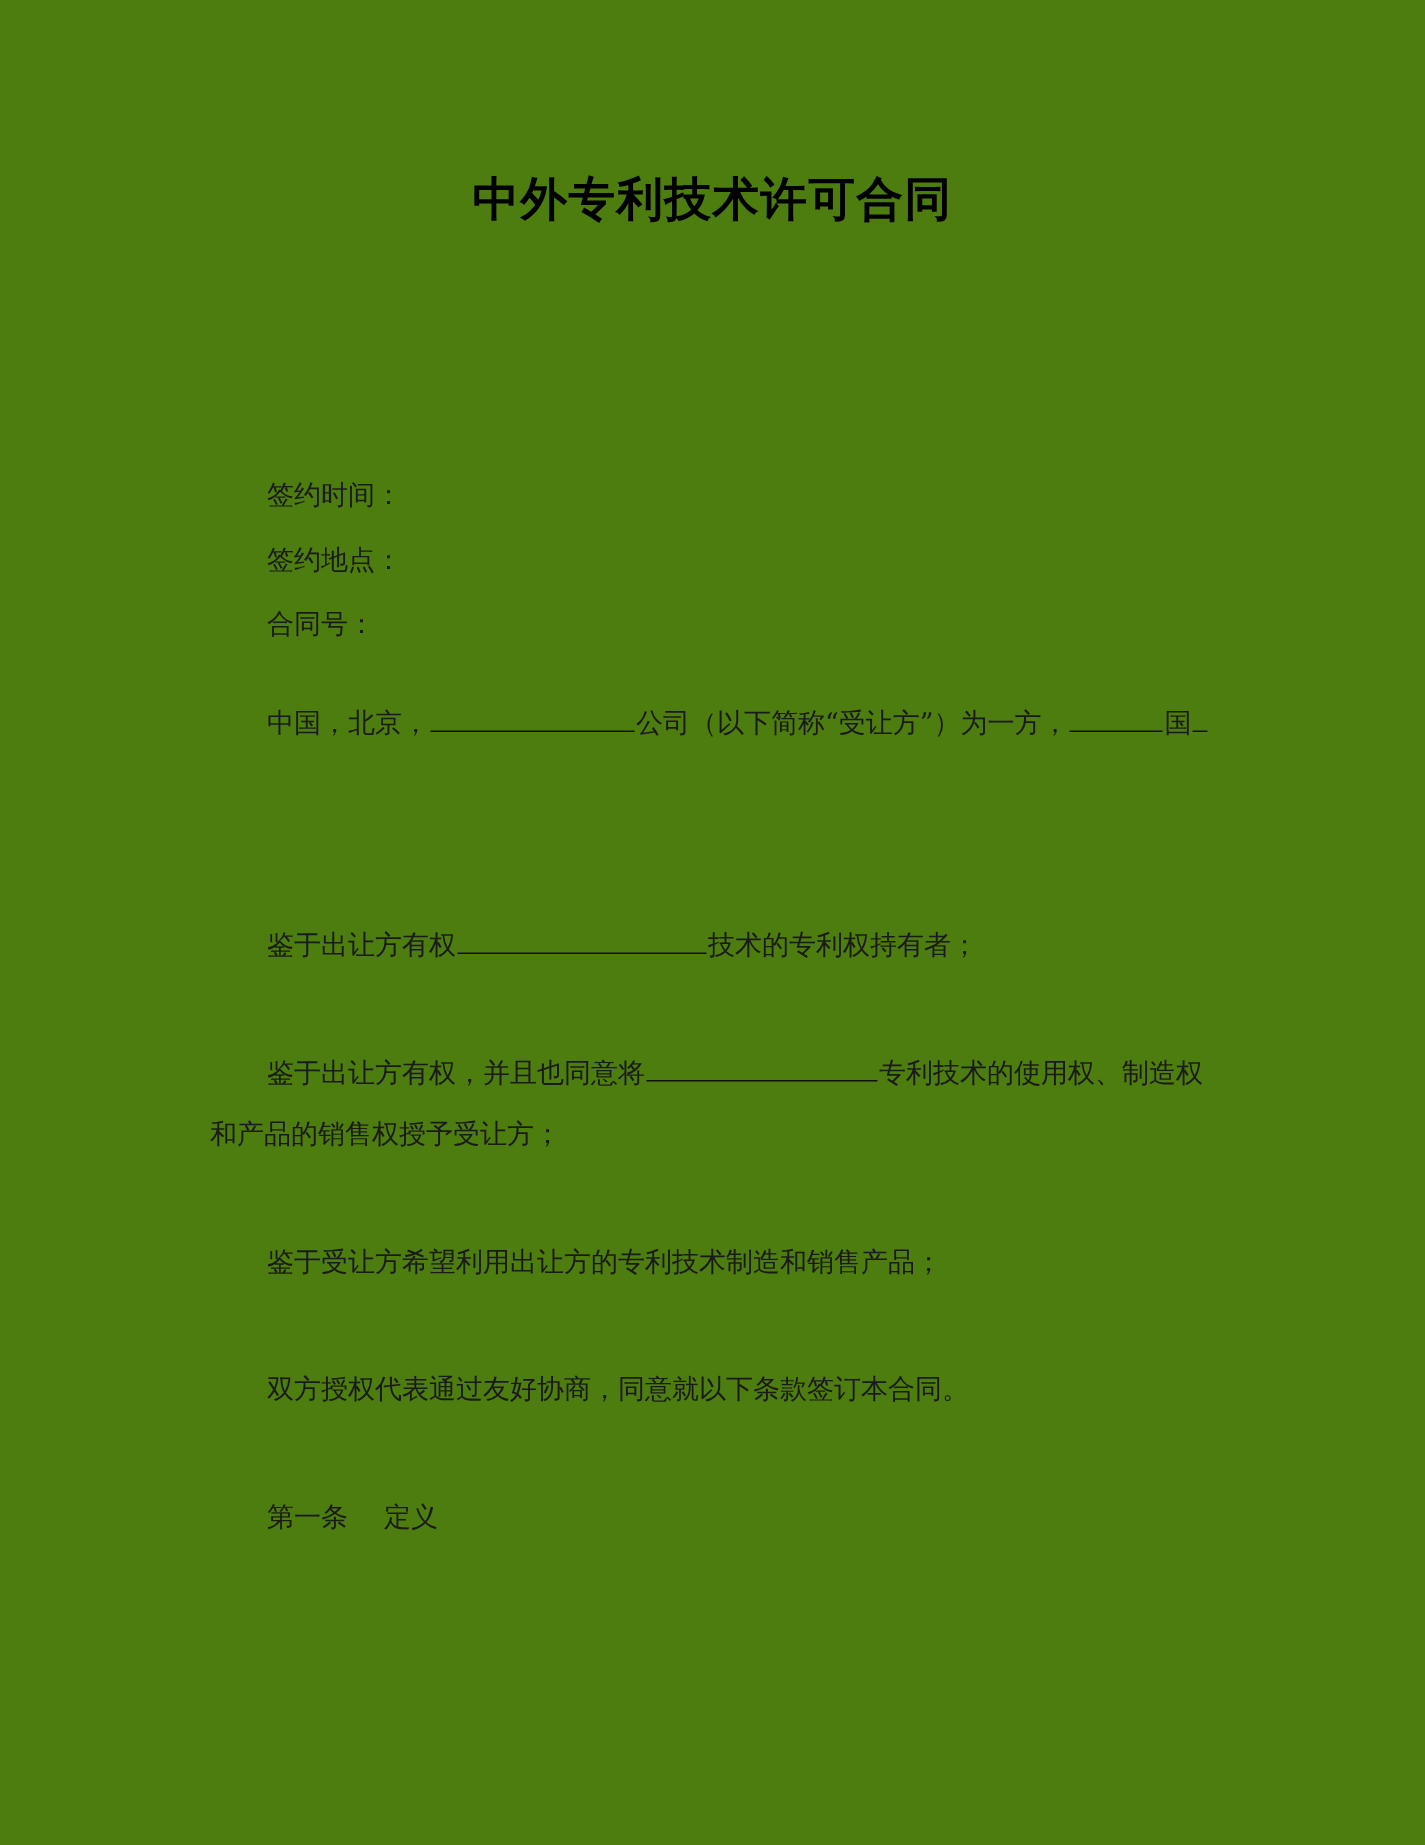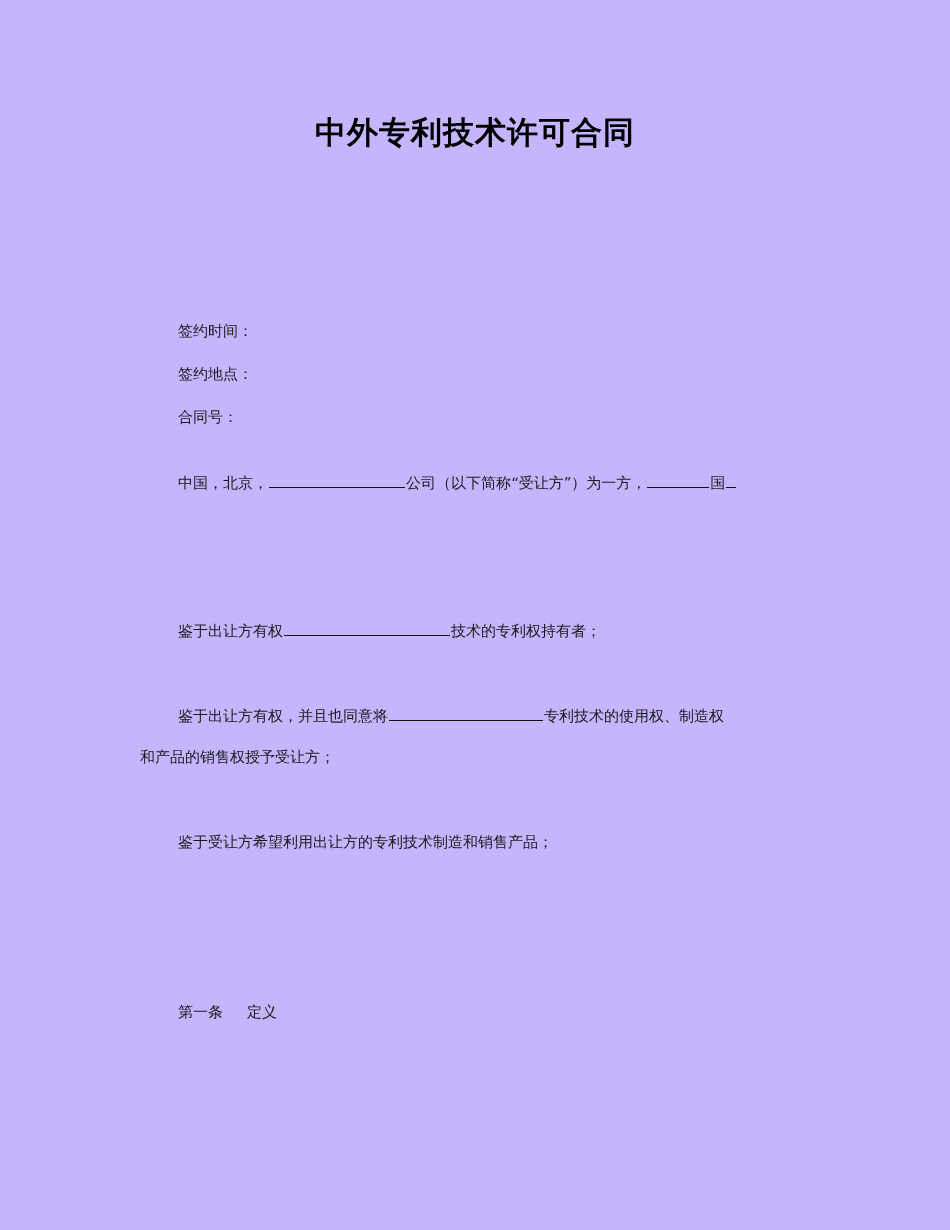--- a/index.html
+++ b/index.html
@@ -12,37 +12,37 @@
       height: 1230px;
       position: relative;
       overflow: hidden;
       font-family: "DejaVu Serif", "Liberation Serif", serif;
       color: #111111;
     }
     .page {
       position: absolute;
       left: 0; top: 0;
       width: 950px; height: 1230px;
-      background: #c4b5fd;
+      background: #4d7c0f;
     }
     .title {
       position: absolute;
       left: 0; right: 0;
       top: 112px;
       text-align: center;
       font-family: "DejaVu Sans", "Liberation Sans", sans-serif;
       font-weight: bold;
       font-size: 31px;
       letter-spacing: 1px;
       color: #000000;
     }
     .line {
       position: absolute;
       left: 140px;
-      font-size: 15px;
+      font-size: 18px;
       line-height: 22px;
       white-space: nowrap;
       color: #1a1a1a;
     }
     .indent { left: 178px; }
     .blank {
       display: inline-block;
       border-bottom: 1.5px solid #111;
       height: 17px;
       vertical-align: baseline;
@@ -70,19 +70,20 @@
     <span>鉴于出让方有权</span><span class="blank" style="width:166px;"></span><span>技术的专利权持有者；</span>
   </div>
 
   <div class="line indent" style="top:703px;">
     <span>鉴于出让方有权，并且也同意将</span><span class="blank" style="width:154px;"></span><span>专利技术的使用权、制造权</span>
   </div>
   <div class="line" style="top:746px;">和产品的销售权授予受让方；</div>
 
   <div class="line indent" style="top:831px;">鉴于受让方希望利用出让方的专利技术制造和销售产品；</div>
 
+  <div class="line indent" style="top:916px;">双方授权代表通过友好协商，同意就以下条款签订本合同。</div>
 
   <div class="line indent" style="top:1001px;">
     <span>第一条</span><span class="gap" style="width:24px;"></span><span>定义</span>
   </div>
 
 
 </div>
 
 </body></html>

